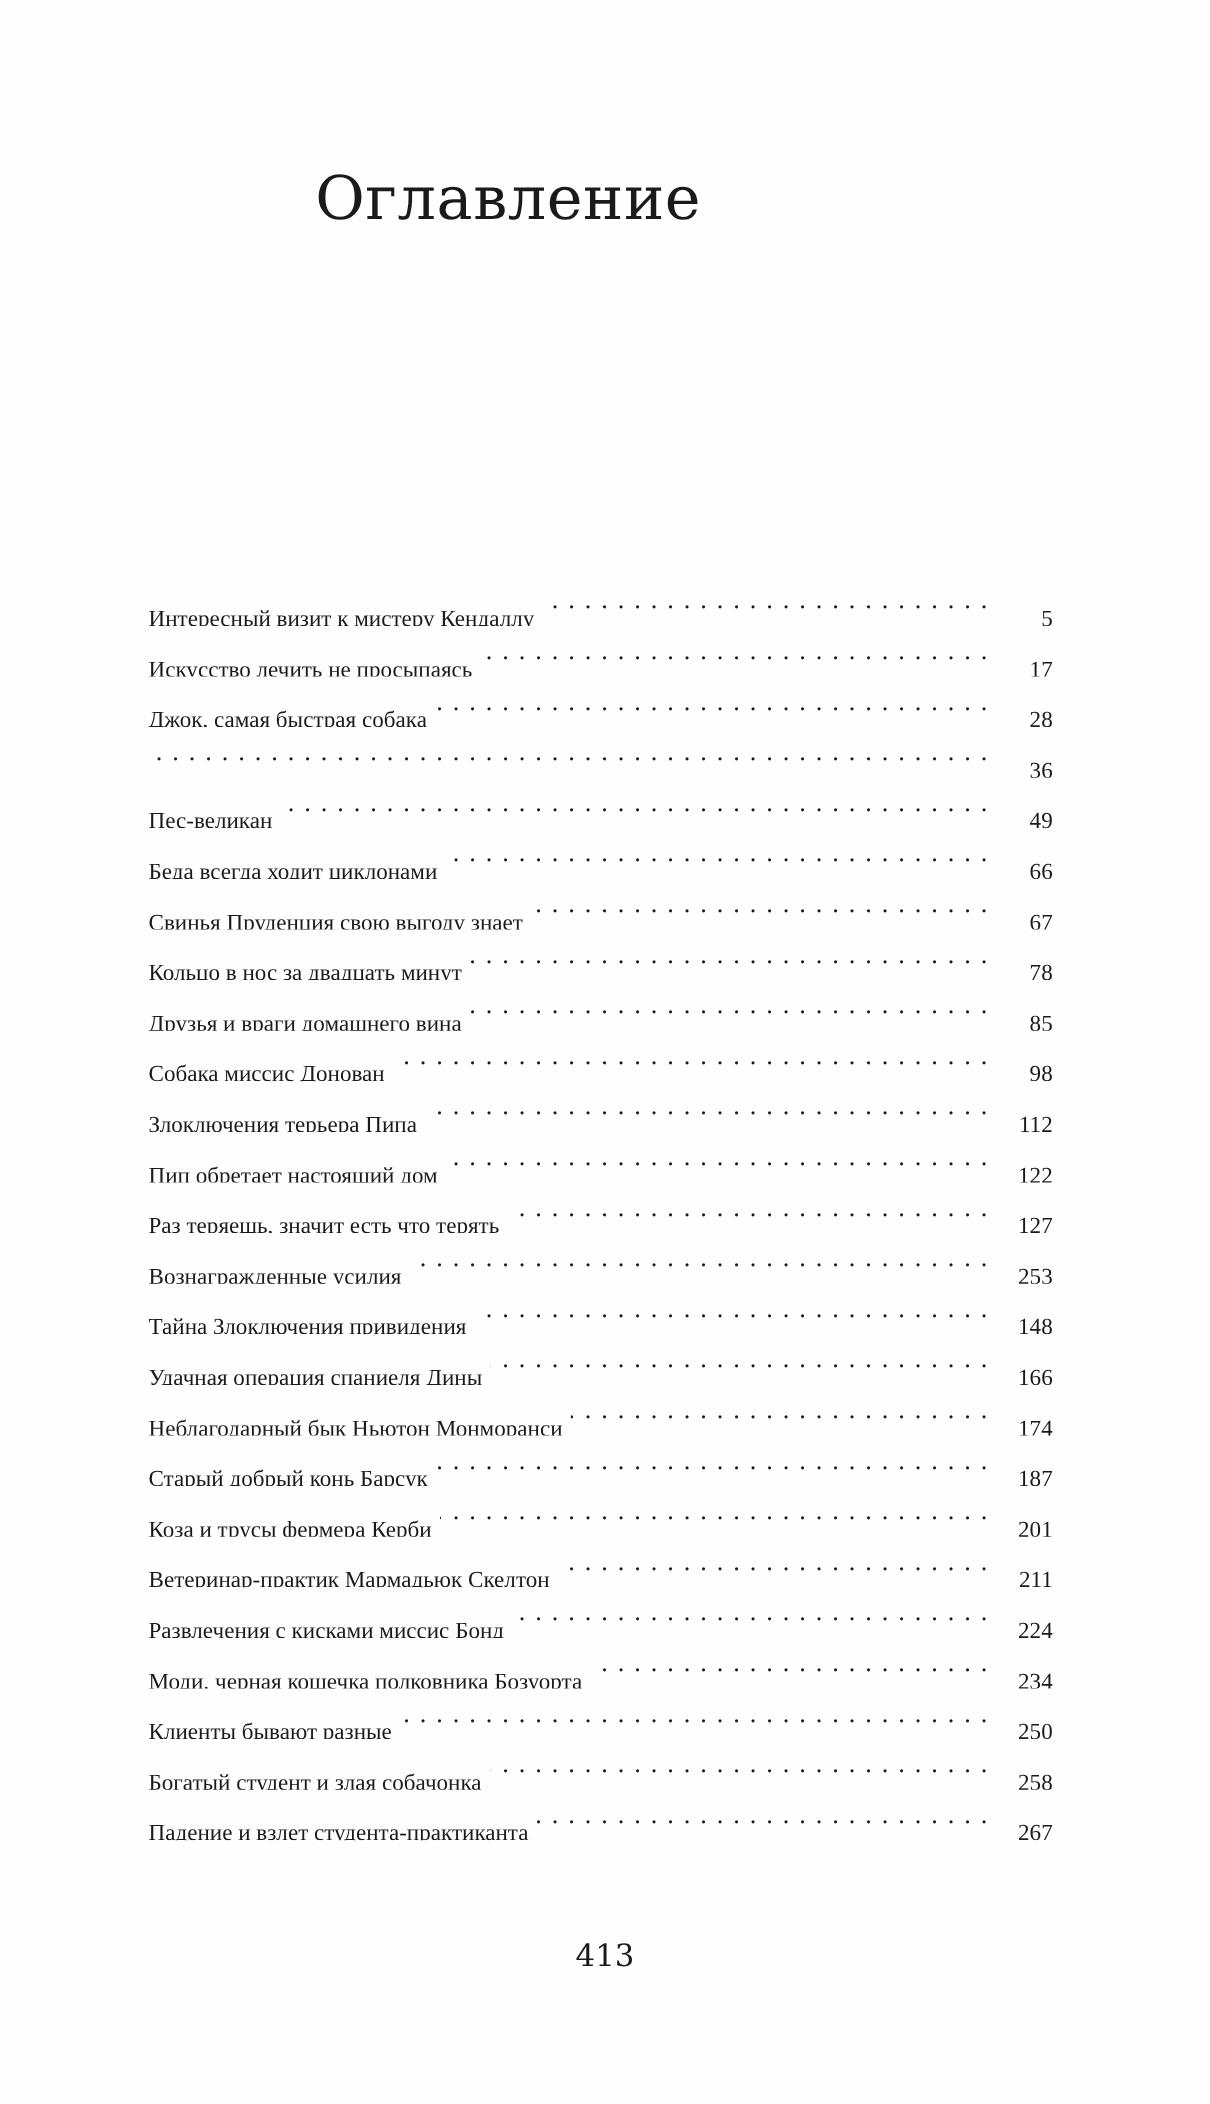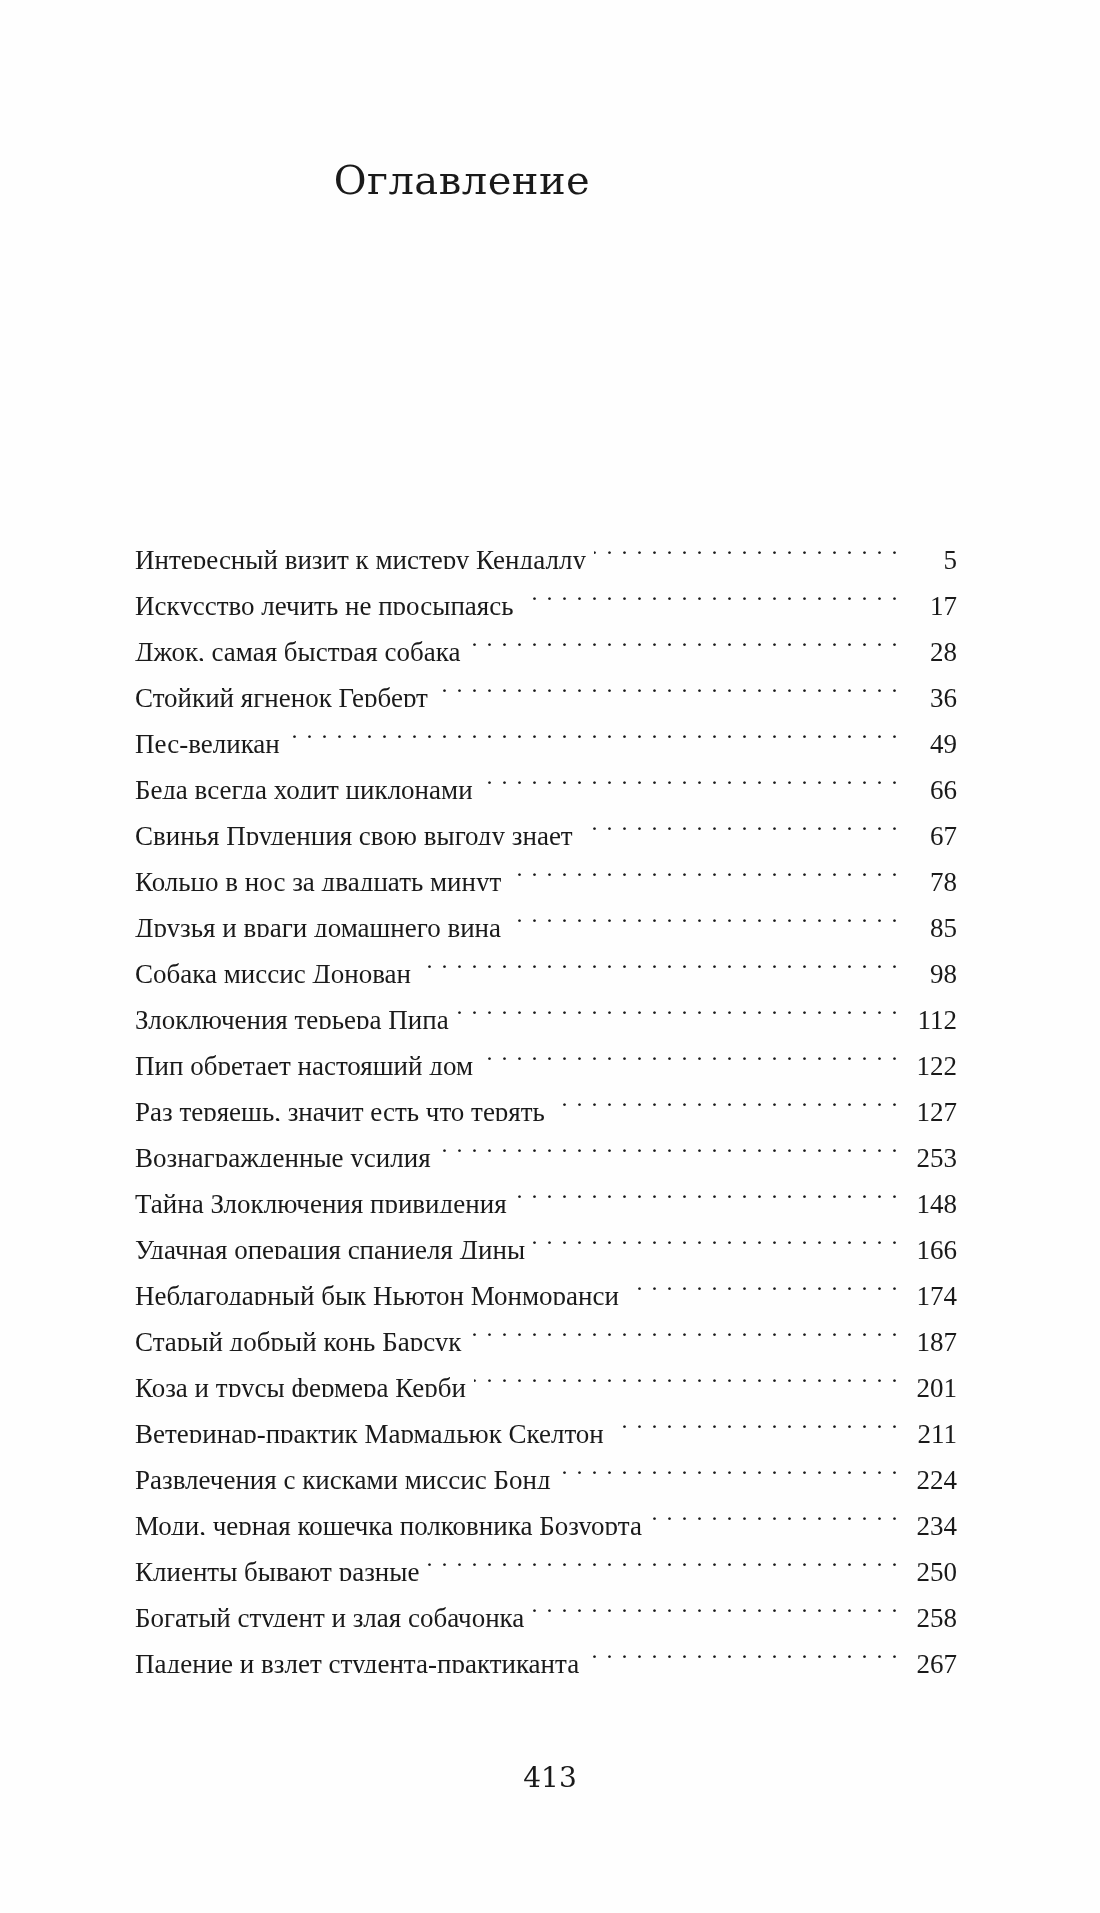--- a/index.html
+++ b/index.html
@@ -21,42 +21,42 @@
       width: 1100px;
       height: 1913px;
       background: #fefefe;
     }
     .title {
       position: absolute;
       left: 0;
       width: 924px;
       top: 150px;
       text-align: center;
-      font-size: 40px;
+      font-size: 55px;
       font-weight: normal;
       line-height: 60px;
       margin: 0;
       letter-spacing: 0.5px;
       font-family: "DejaVu Serif", "Liberation Serif", serif;
     }
     .toc {
       position: absolute;
       left: 135px;
       top: 523px;
       width: 822px;
       margin: 0;
       padding: 0;
       list-style: none;
     }
     .toc-entry {
       display: flex;
       align-items: baseline;
       height: 46px;
       line-height: 46px;
-      font-size: 27px;
+      font-size: 21px;
       font-family: "Liberation Serif", "DejaVu Serif", serif;
       white-space: nowrap;
       overflow: hidden;
     }
     .toc-title {
       flex: 0 0 auto;
       padding-right: 8px;
     }
     .toc-leader {
       flex: 1 1 auto;
@@ -106,21 +106,20 @@
         <span class="toc-title">Искусство лечить не просыпаясь</span>
         <span class="toc-leader"></span>
         <span class="toc-page">17</span>
       </li>
     <li class="toc-entry">
         <span class="toc-title">Джок, самая быстрая собака</span>
         <span class="toc-leader"></span>
         <span class="toc-page">28</span>
       </li>
     <li class="toc-entry">
-        <span class="toc-title">Стойкий ягненок Герберт</span>
         <span class="toc-leader"></span>
         <span class="toc-page">36</span>
       </li>
     <li class="toc-entry">
         <span class="toc-title">Пес-великан</span>
         <span class="toc-leader"></span>
         <span class="toc-page">49</span>
       </li>
     <li class="toc-entry">
         <span class="toc-title">Беда всегда ходит циклонами</span>

